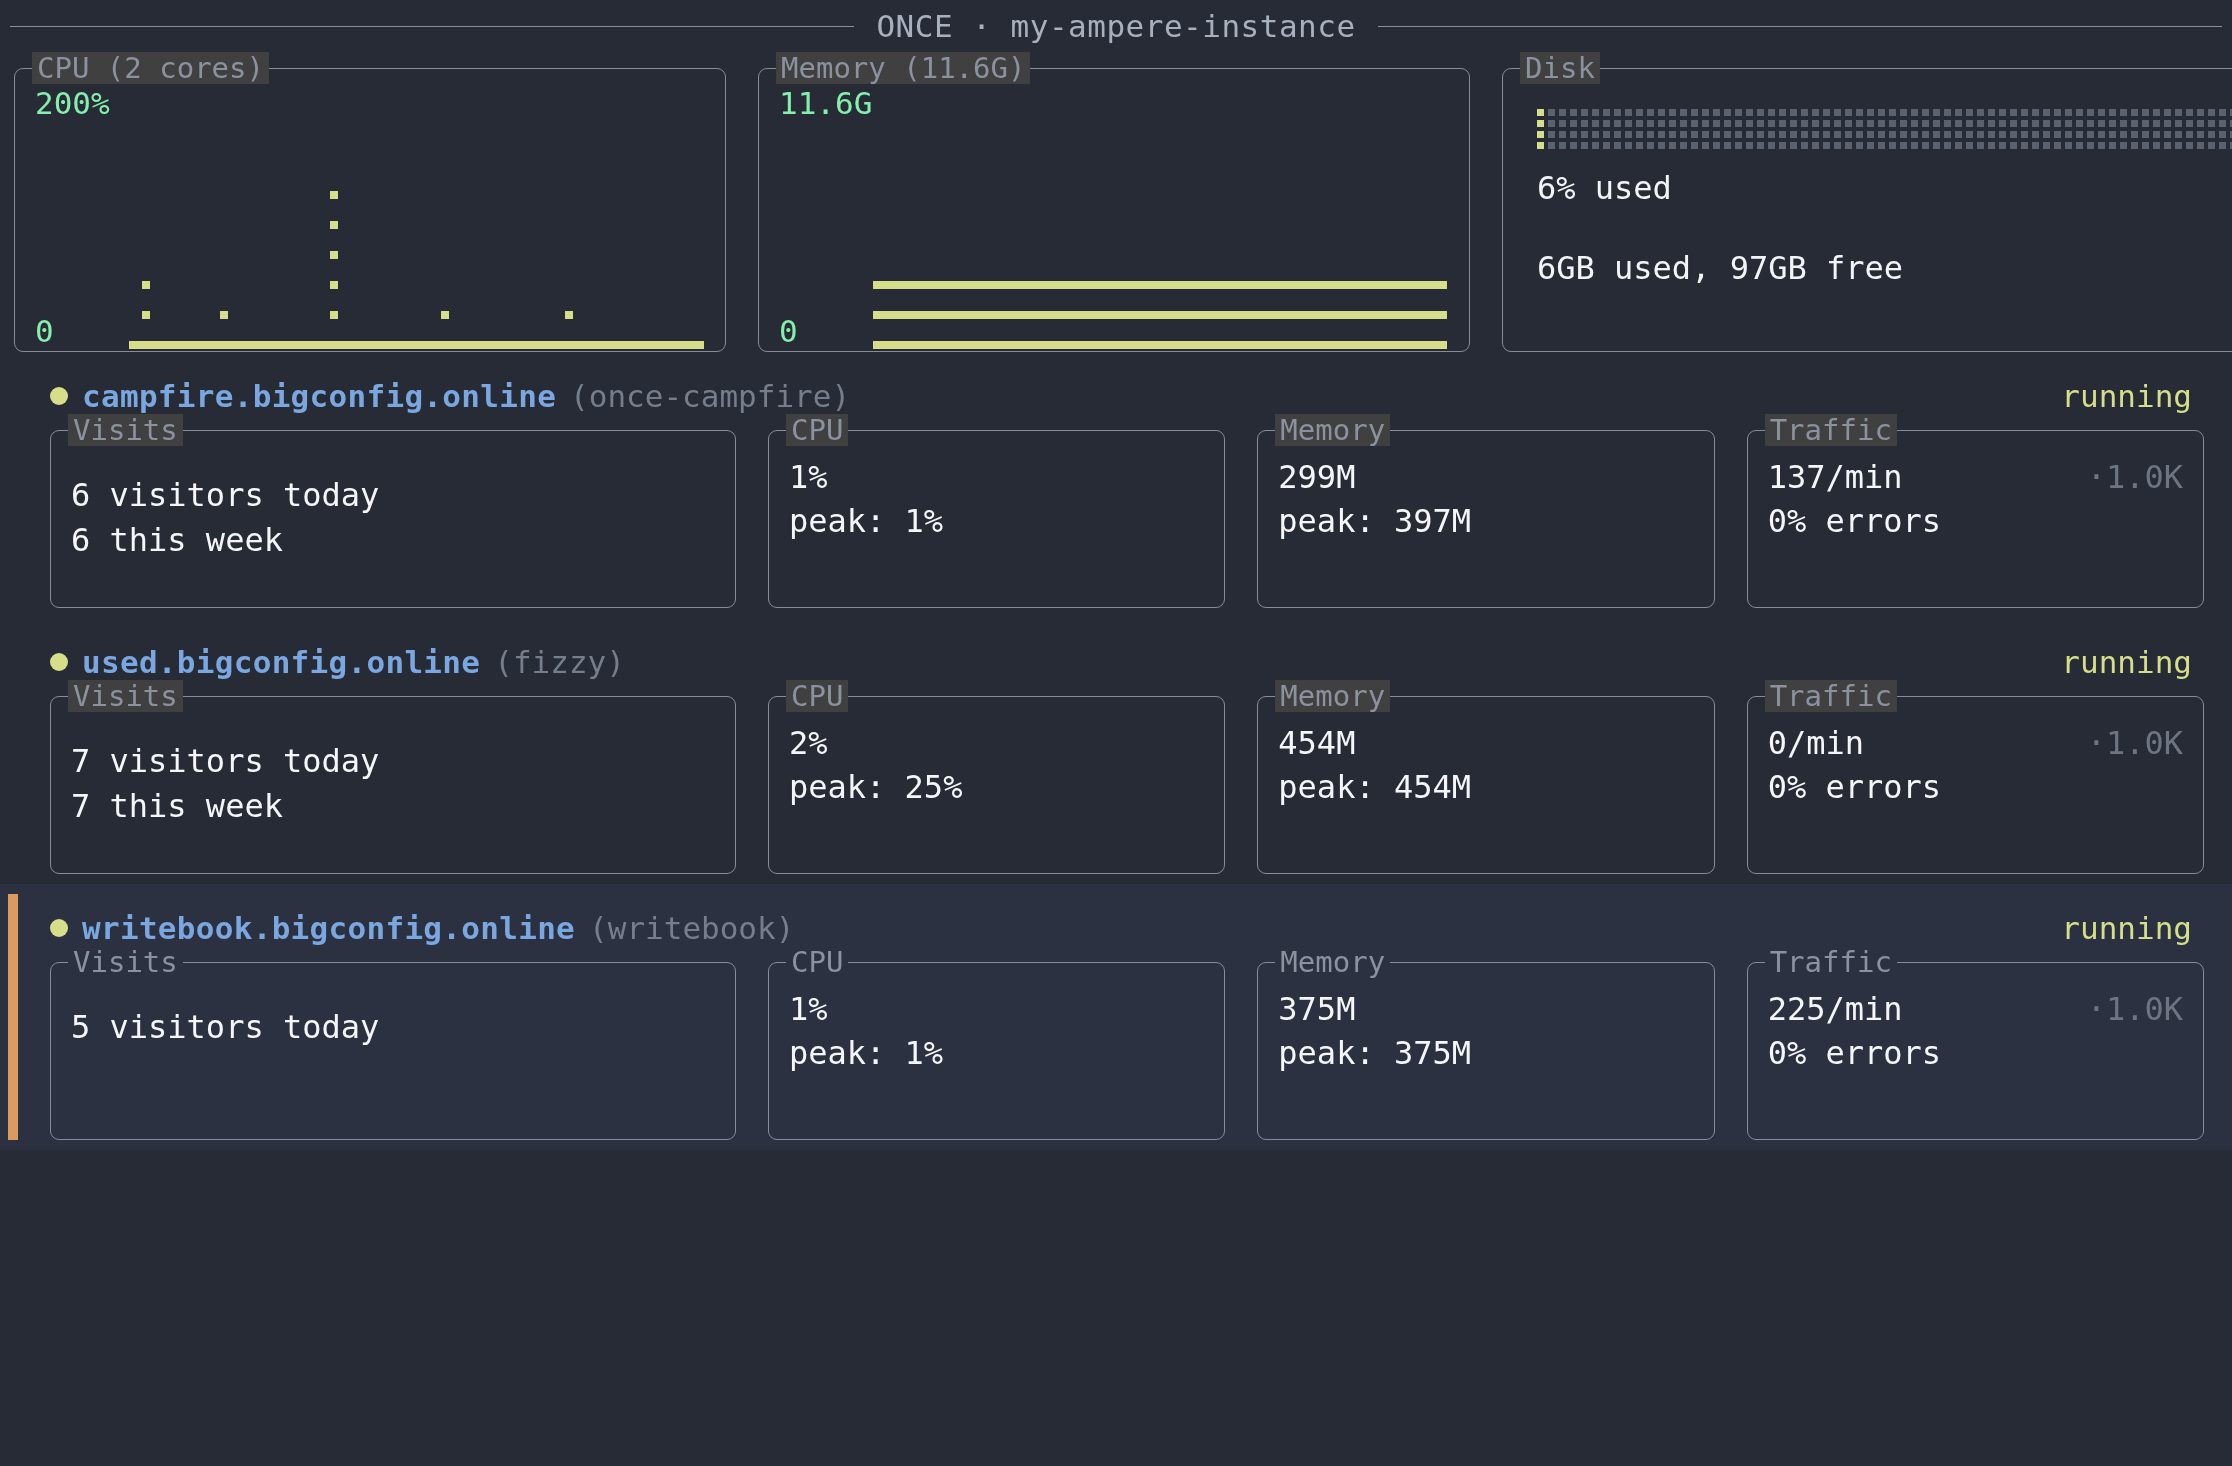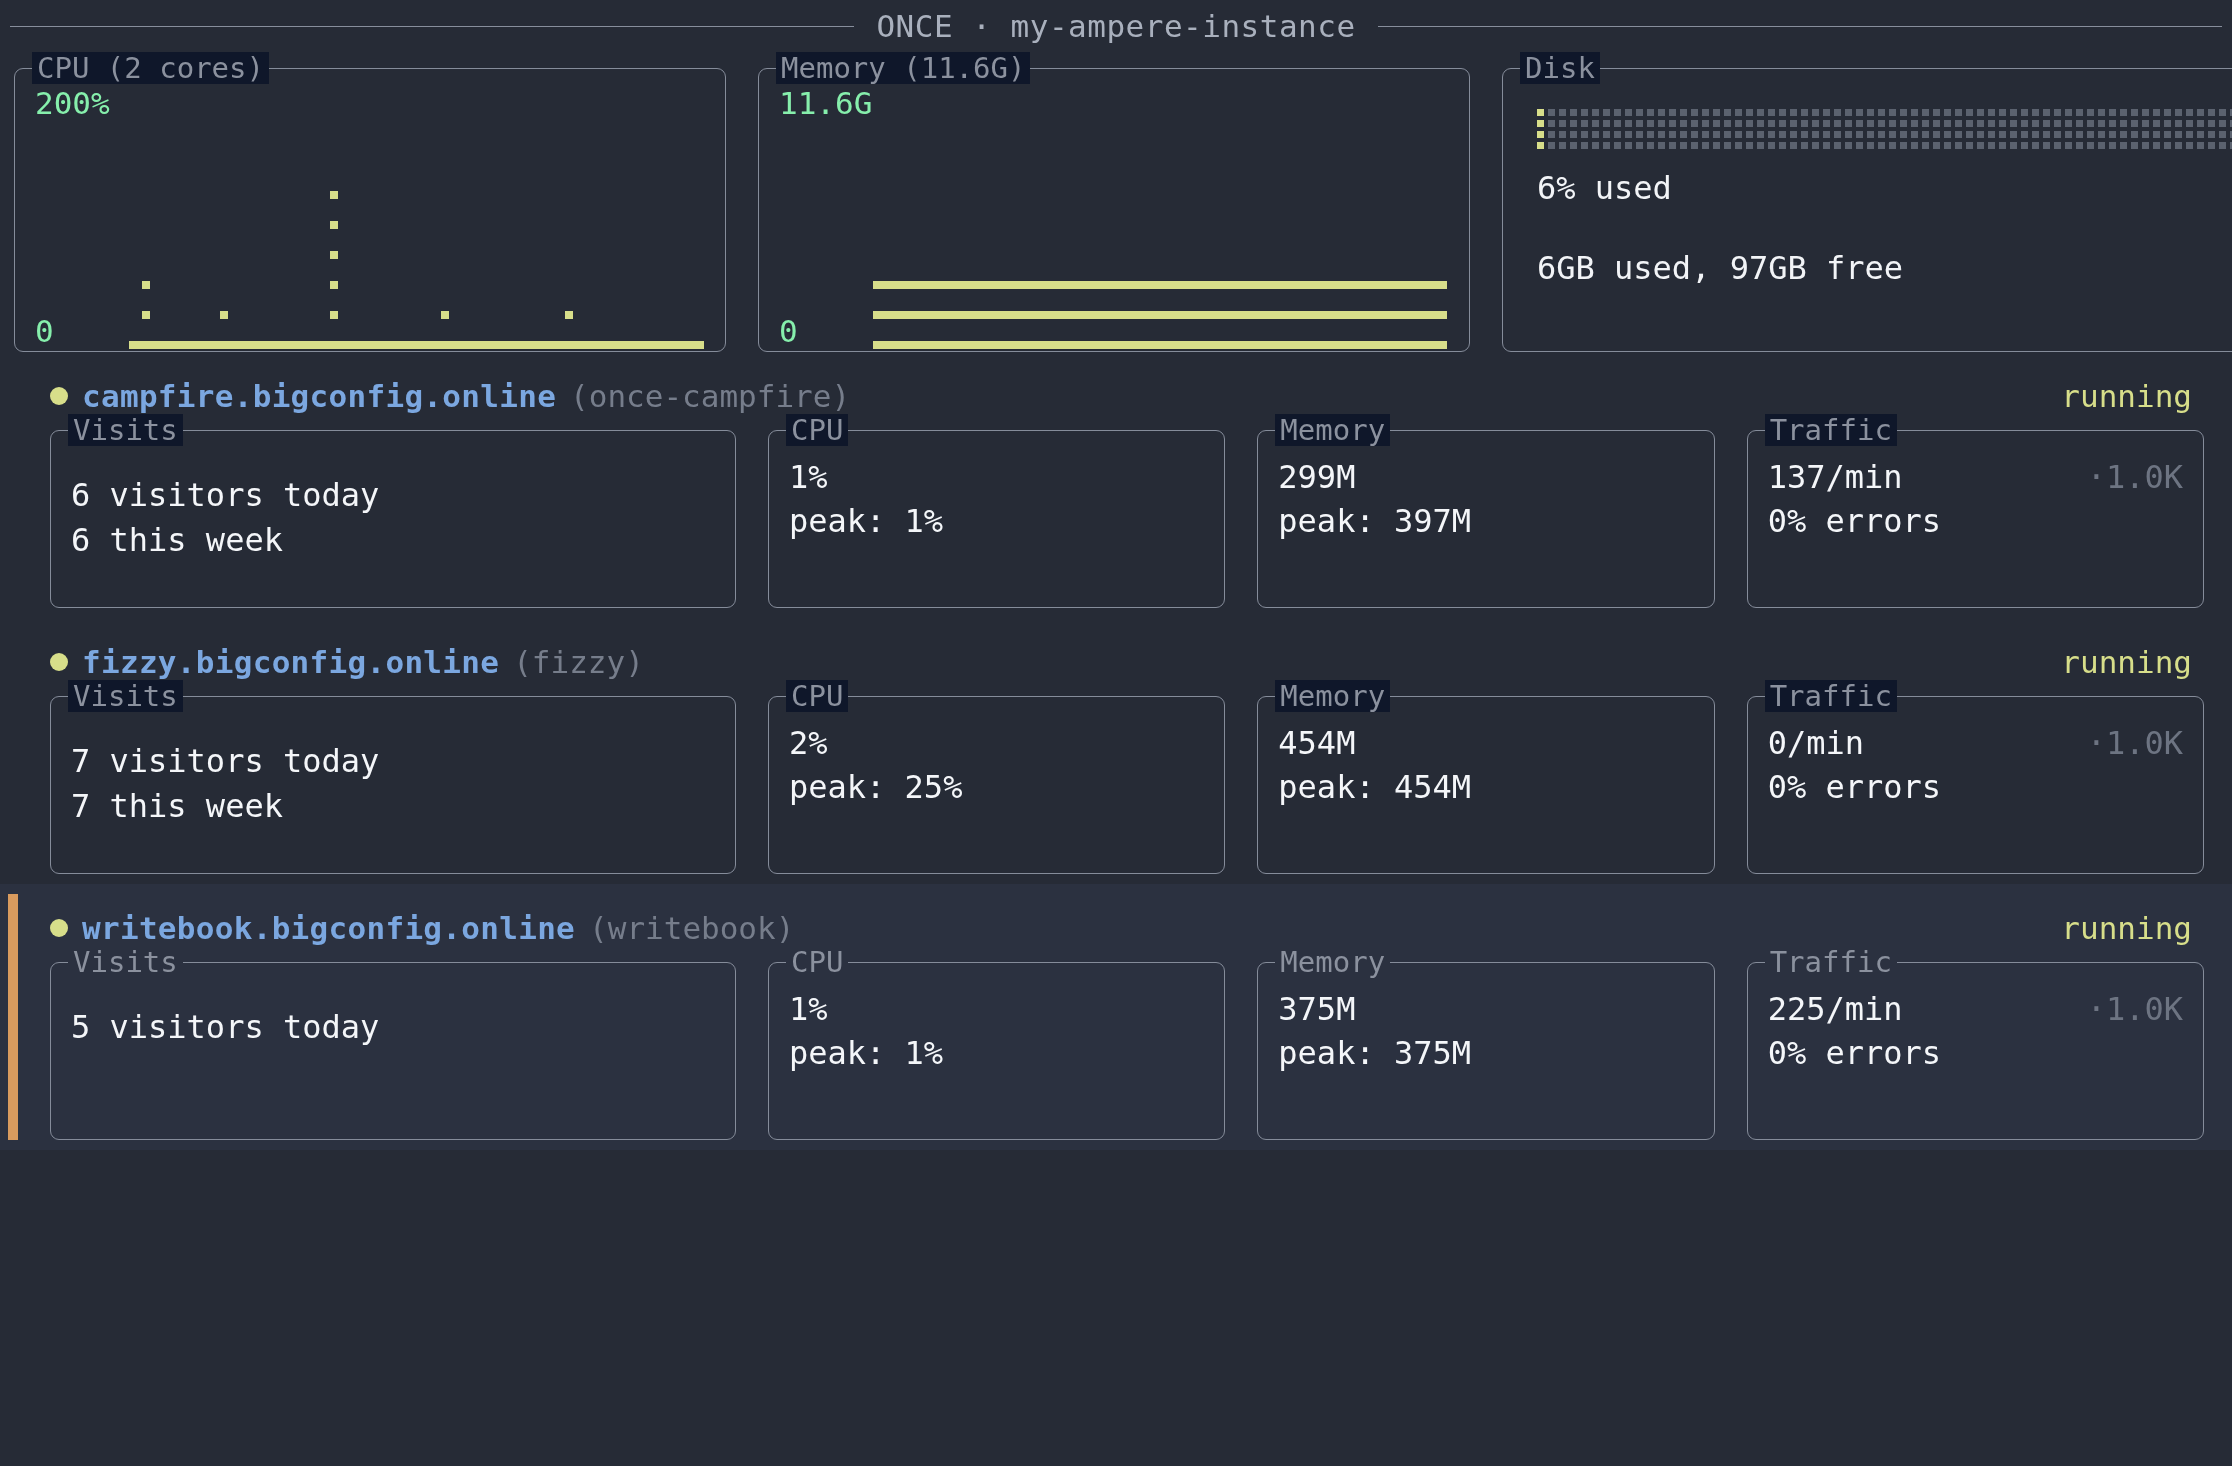--- a/index.html
+++ b/index.html
@@ -44,21 +44,21 @@
     position: relative;
     border: 1px solid #858c9a;
     border-radius: 9px;
     padding: 16px 20px 14px 20px;
   }
   .panel > .legend {
     position: absolute;
     top: -17px;
     left: 17px;
     padding: 0 5px;
-    background: #0f172a;
+    background: #404040;
     color: #8b919e;
     font-size: 29px;
     line-height: 32px;
     white-space: nowrap;
   }
   .row-highlight .panel > .legend { background: #2b3140; }
 
   
   .sysrow {
     display: flex;
@@ -2230,21 +2230,21 @@
                 <span class="suffix">·1.0K</span>
               </div>
               <div class="bigval">0% errors</div>
             </div>
           </div>
         </div>
       </div>
       <div class="svcrow">
         <div class="svchead">
           <span class="status-dot"></span>
-          <span class="svchost">fizzy.bigconfig.online</span>
+          <span class="svchost">used.bigconfig.online</span>
           <span class="svccontainer">(fizzy)</span>
           <span class="svcstate">running</span>
         </div>
         <div class="cards">
           <div class="panel card-visits">
             <div class="legend">Visits</div>
             <div class="card-body visits-body">
               <div class="bigval">7 visitors today</div>
               <div class="bigval">7 this week</div>
             </div>

